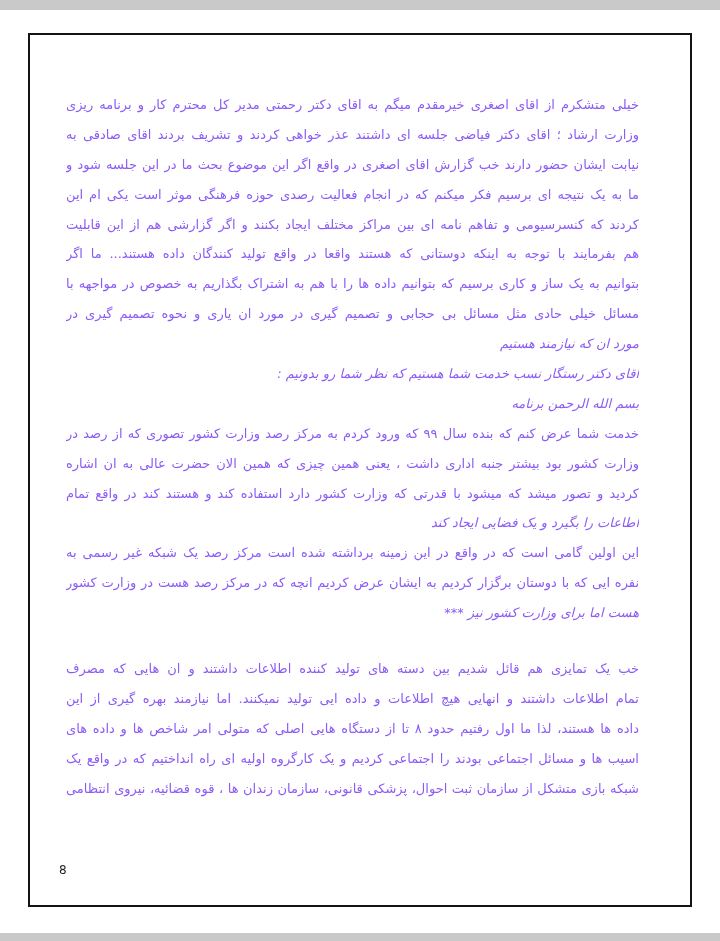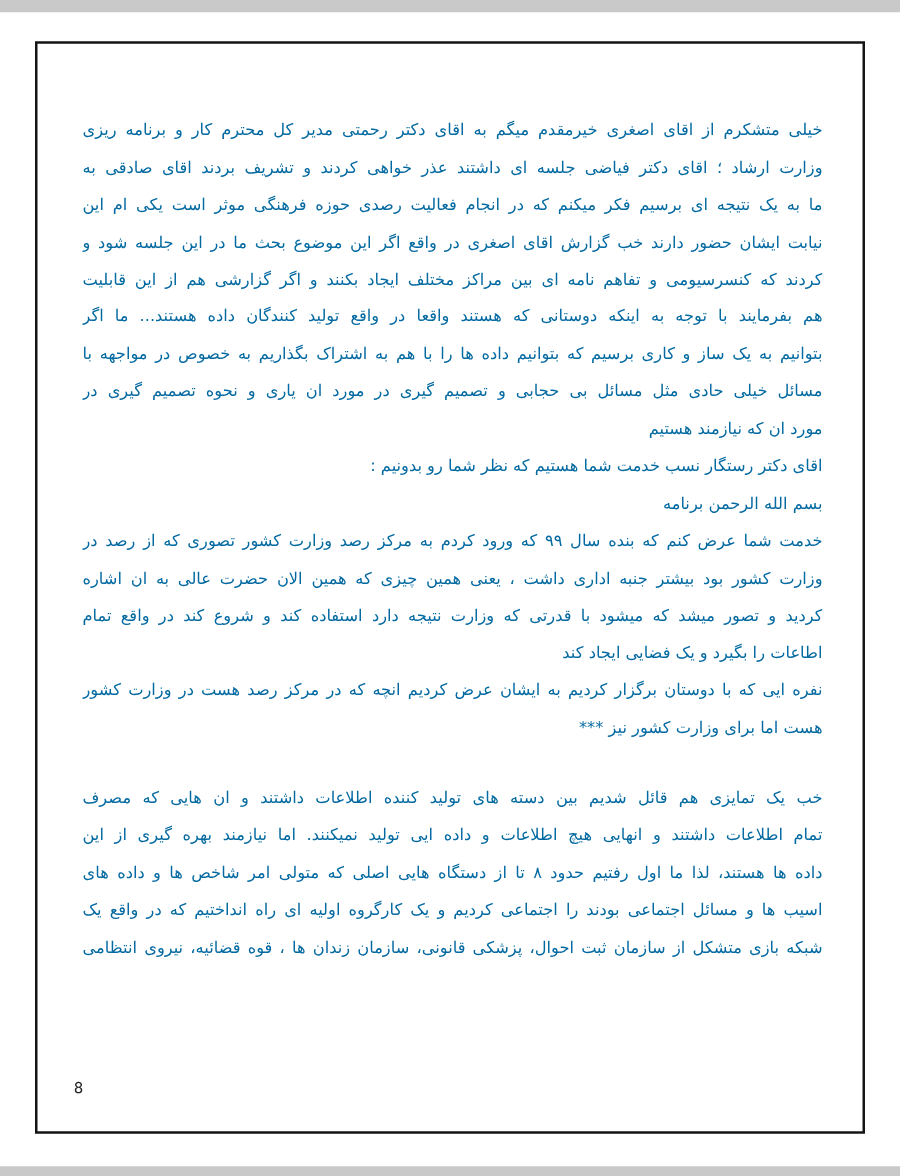--- a/index.html
+++ b/index.html
@@ -34,36 +34,37 @@
     width: 664px;
     height: 874px;
     border: 2px solid #141414;
     box-sizing: border-box;
     background: #ffffff;
   }
   .text-block {
     position: absolute;
     top: 55px;
     left: 36px;
-    right: 32px;
+    right: 51px;
     direction: rtl;
-    color: #0369a1;
+    color: #8b5cf6;
     font-size: 13px;
     line-height: 29.9px;
   }
   .line {
     height: 29.9px;
     overflow: hidden;
     text-align: justify;
     text-align-last: justify;
     white-space: normal;
   }
   .line.short {
     text-align: right;
     text-align-last: right;
+    font-style: italic;
   }
   .line.para-gap { margin-top: 26px; }
   .page-number {
     position: absolute;
     left: 29px;
     bottom: 28px;
     direction: ltr;
     font-size: 12px;
     color: #222222;
   }
@@ -73,33 +74,34 @@
 
 <div class="viewer">
   <div class="gray-bar top"></div>
 
   <div class="page">
     <div class="frame">
 
       <div class="text-block" dir="rtl" lang="fa">
         <div class="line">خیلی متشکرم از اقای اصغری خیرمقدم میگم به اقای دکتر رحمتی مدیر کل محترم کار و برنامه ریزی</div>
         <div class="line">وزارت ارشاد ؛ اقای دکتر فیاضی جلسه ای داشتند عذر خواهی کردند و تشریف بردند اقای صادقی به</div>
+        <div class="line">نیابت ایشان حضور دارند خب گزارش اقای اصغری در واقع اگر این موضوع بحث ما در این جلسه شود و</div>
         <div class="line">ما به یک نتیجه ای برسیم فکر میکنم که در انجام فعالیت رصدی حوزه فرهنگی  موثر است یکی ام این</div>
-        <div class="line">نیابت ایشان حضور دارند خب گزارش اقای اصغری در واقع اگر این موضوع بحث ما در این جلسه شود و</div>
         <div class="line">کردند که کنسرسیومی و تفاهم نامه ای بین مراکز مختلف ایجاد بکنند و اگر گزارشی هم از این قابلیت</div>
         <div class="line">هم بفرمایند با توجه به اینکه دوستانی که هستند واقعا در واقع تولید کنندگان داده هستند... ما اگر</div>
         <div class="line">بتوانیم به یک ساز و کاری برسیم که بتوانیم داده ها را با هم به اشتراک بگذاریم به خصوص در مواجهه با</div>
         <div class="line">مسائل خیلی حادی مثل مسائل بی حجابی و تصمیم گیری در مورد ان یاری و نحوه تصمیم گیری در</div>
         <div class="line short">مورد ان که نیازمند هستیم</div>
         <div class="line short">اقای دکتر رستگار نسب خدمت شما هستیم که نظر شما رو بدونیم :</div>
         <div class="line short">بسم الله الرحمن برنامه</div>
         <div class="line">خدمت شما عرض کنم که بنده سال ۹۹ که ورود کردم به مرکز رصد وزارت کشور تصوری که از رصد در</div>
         <div class="line">وزارت کشور بود بیشتر جنبه اداری داشت ، یعنی همین چیزی که همین الان حضرت عالی به ان اشاره</div>
-        <div class="line">کردید و تصور میشد که میشود با قدرتی که وزارت نتیجه دارد استفاده کند و شروع کند در واقع تمام</div>
+        <div class="line">کردید و تصور میشد که میشود با قدرتی که وزارت کشور دارد استفاده کند و هستند کند در واقع تمام</div>
         <div class="line short">اطاعات را بگیرد و یک فضایی ایجاد کند</div>
+        <div class="line">این اولین گامی است که در واقع در این زمینه برداشته شده است مرکز رصد یک شبکه غیر رسمی به</div>
         <div class="line">نفره ایی که با دوستان برگزار کردیم به ایشان عرض کردیم انچه که در مرکز رصد هست در وزارت کشور</div>
         <div class="line short">هست اما برای وزارت کشور نیز ***</div>
         <div class="line para-gap">خب یک تمایزی هم قائل شدیم بین دسته های تولید کننده اطلاعات داشتند و ان هایی که مصرف</div>
         <div class="line">تمام اطلاعات داشتند و انهایی هیچ اطلاعات و داده ایی  تولید نمیکنند.  اما نیازمند بهره گیری از این</div>
         <div class="line">داده ها هستند، لذا ما اول رفتیم حدود ۸ تا از دستگاه هایی اصلی که متولی امر شاخص ها و داده های</div>
         <div class="line">اسیب ها و مسائل اجتماعی بودند را  اجتماعی کردیم و یک کارگروه اولیه ای راه انداختیم که در واقع یک</div>
         <div class="line">شبکه بازی متشکل از  سازمان ثبت احوال، پزشکی قانونی، سازمان زندان ها ، قوه قضائیه، نیروی انتظامی</div>
       </div>
 
       <div class="page-number">8</div>

